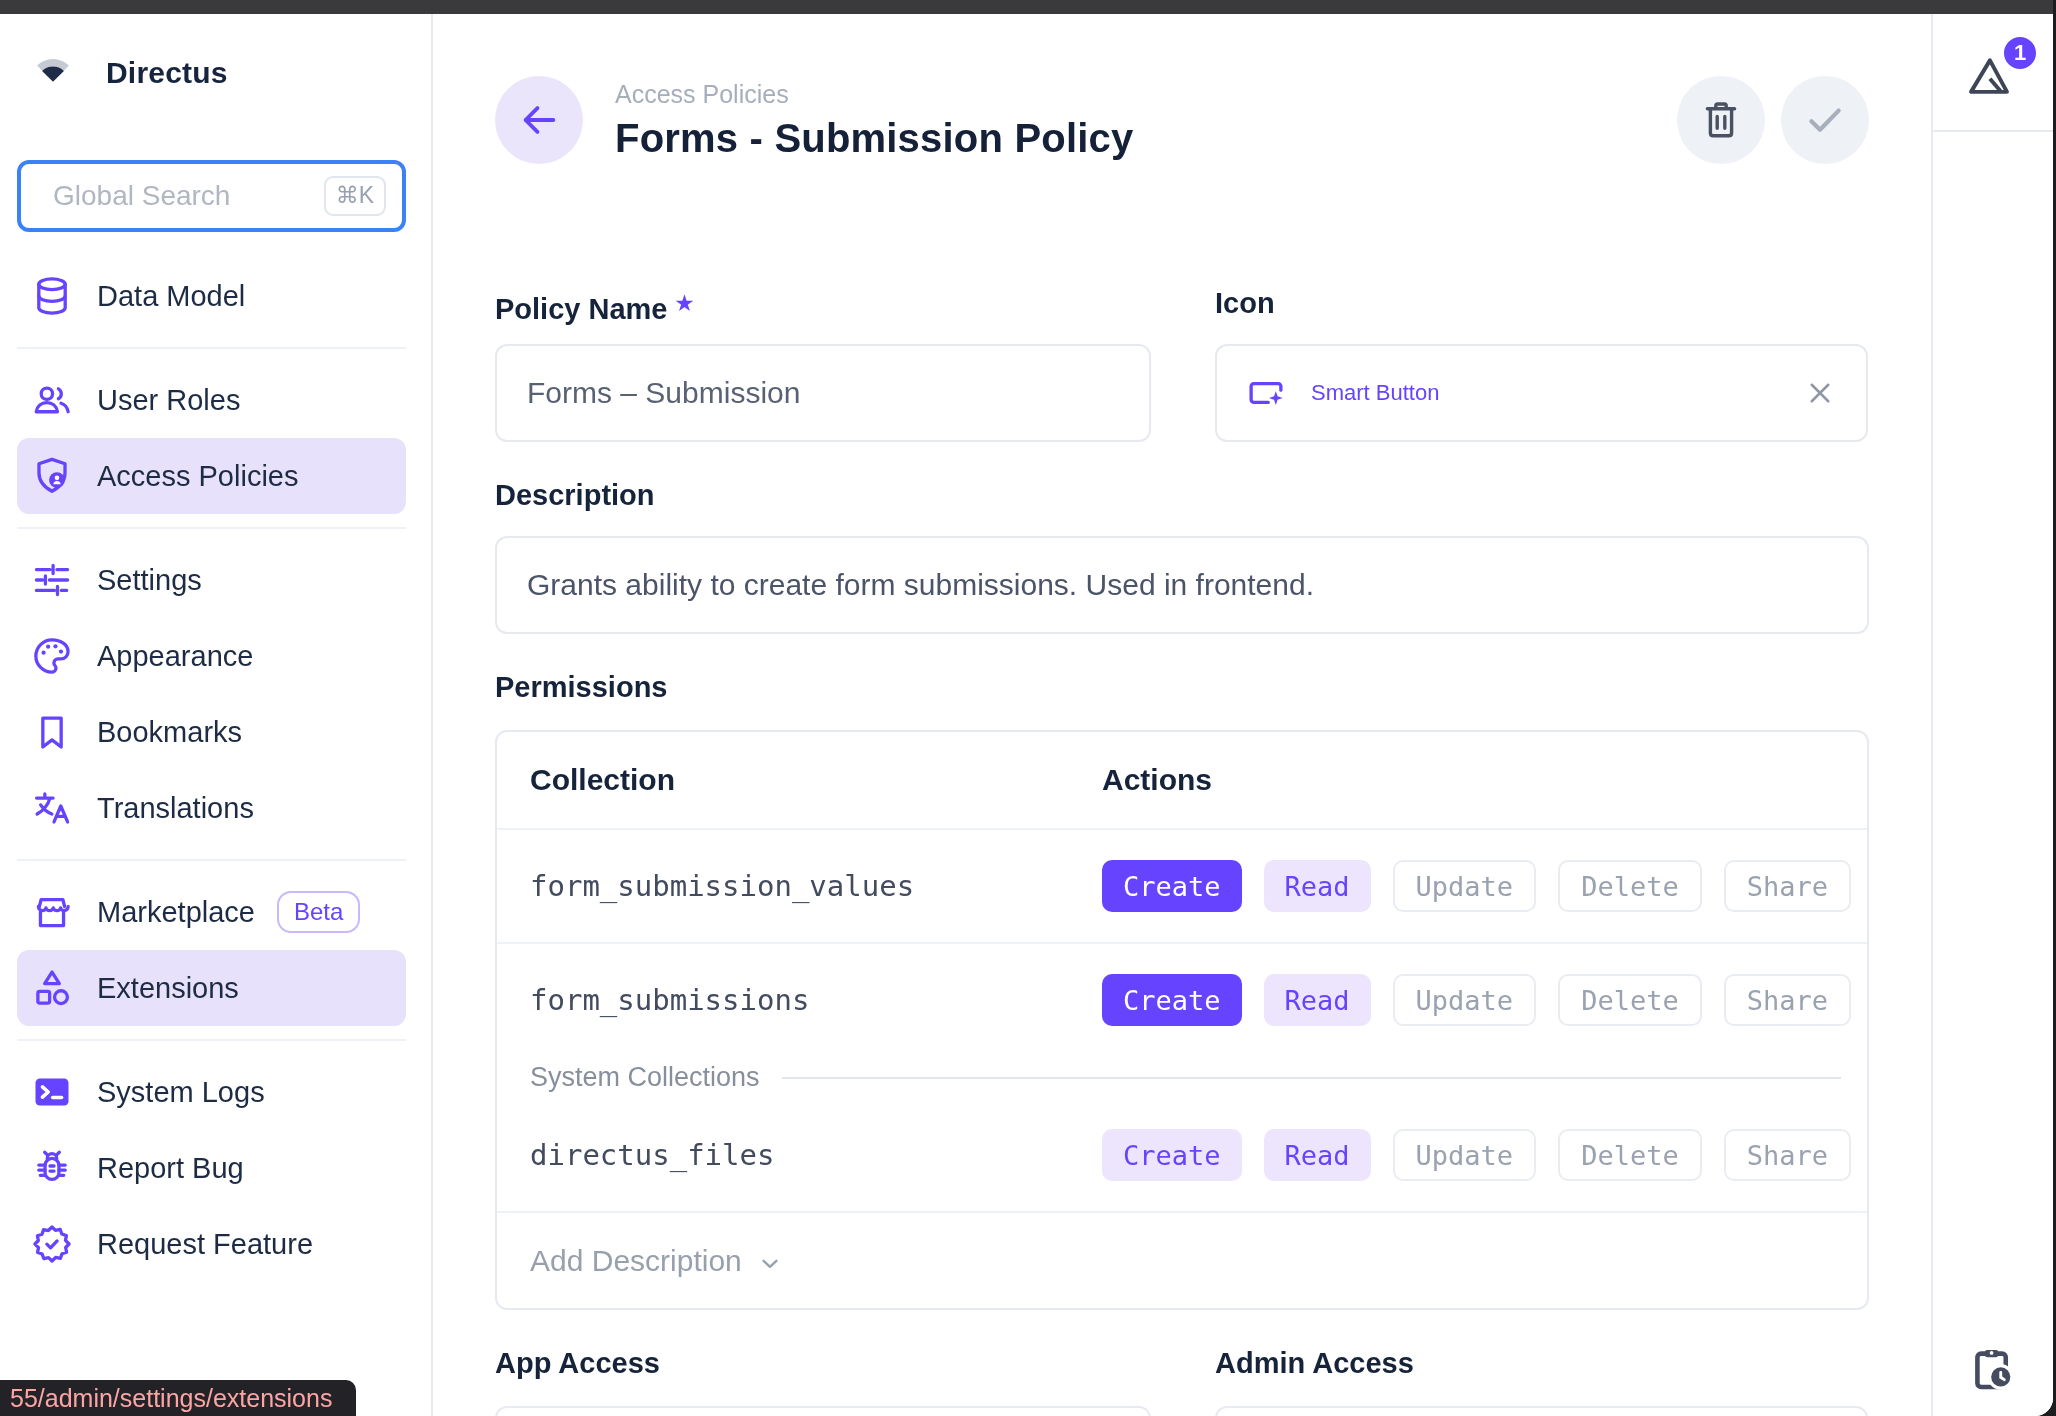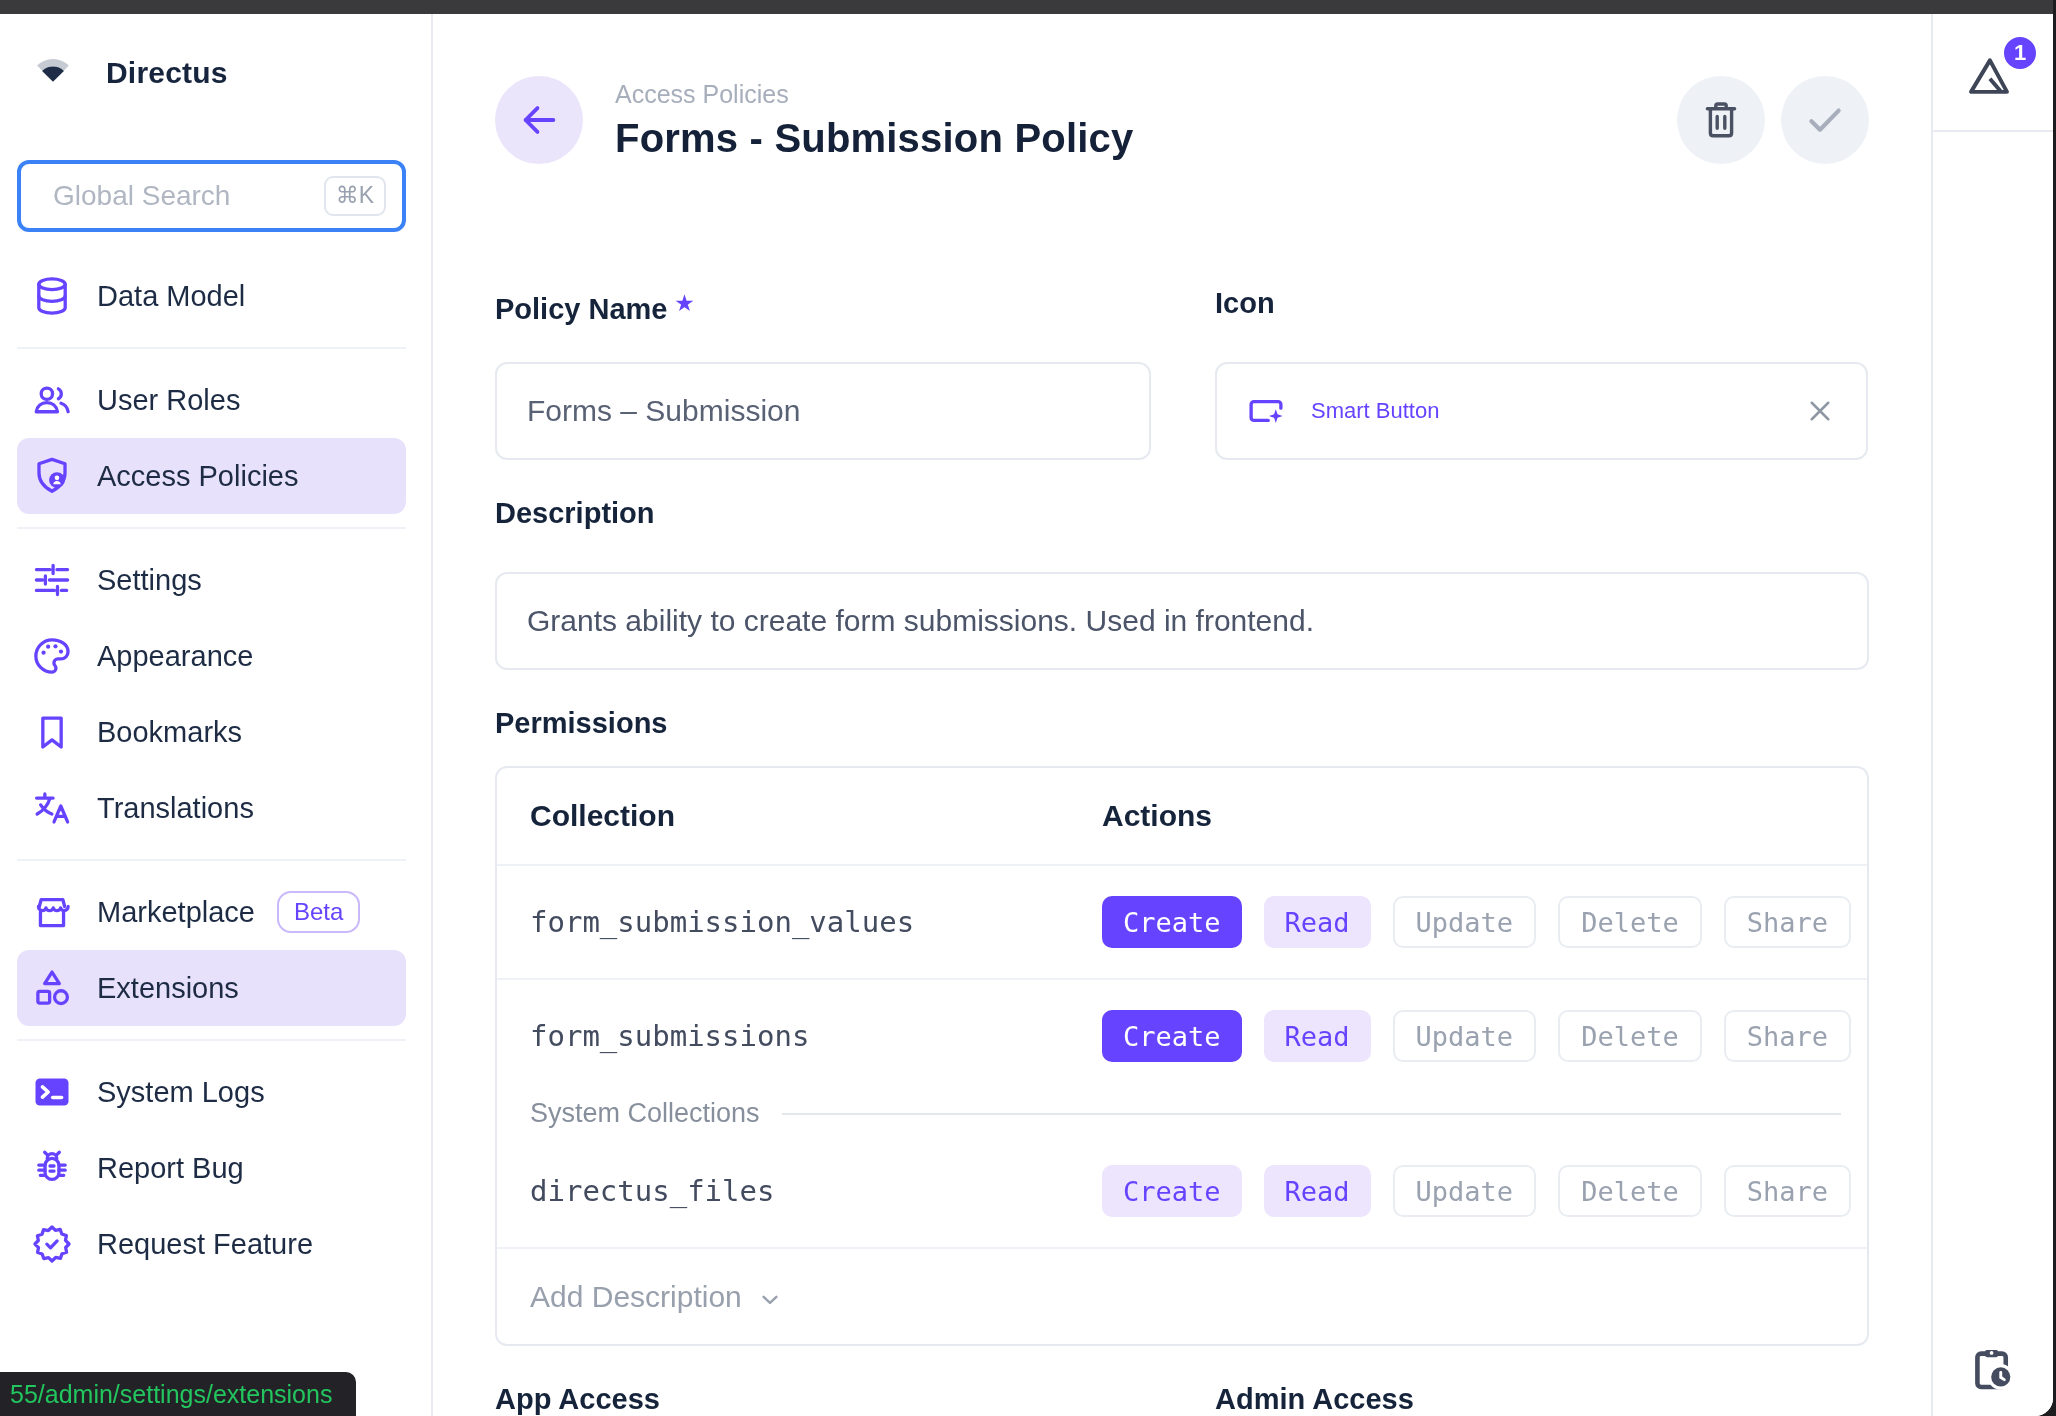--- a/index.html
+++ b/index.html
@@ -29,22 +29,22 @@
   .nav{margin-top:26px;}
   .nav-item{height:76px;margin:0 25px 0 17px;border-radius:12px;display:flex;align-items:center;
             padding-left:13px;cursor:pointer;}
   .nav-item.active{background:#e8e1fc;}
   .nav-icon{width:44px;height:44px;flex:0 0 auto;display:flex;align-items:center;justify-content:center;}
   .nav-icon svg{width:44px;height:44px;}
   .nav-label{margin-left:23px;font-size:29px;font-weight:500;color:#1d2c44;}
   .beta-badge{margin-left:22px;border:2px solid #c9b8fb;color:#6644ff;border-radius:14px;
               font-size:24px;padding:6px 15px;line-height:1.1;}
   .nav-divider{height:2px;background:#eef1f6;margin:13px 25px 13px 17px;}
-  .url-tooltip{position:absolute;left:0;bottom:0;height:44px;width:346px;background:#232327;
-               border-top-right-radius:10px;color:#22c55e;font-size:25px;display:flex;
+  .url-tooltip{position:absolute;left:0;bottom:0;height:36px;width:346px;background:#232327;
+               border-top-right-radius:10px;color:#fca5a5;font-size:25px;display:flex;
                align-items:center;padding-left:10px;z-index:40;}
 
   
   .main{position:absolute;left:433px;right:122px;top:14px;bottom:0;background:#fff;
         padding:0 62px;box-sizing:border-box;}
   .page-header{margin-top:62px;display:flex;align-items:center;}
   .circle-btn{width:88px;height:88px;border-radius:50%;display:flex;align-items:center;
               justify-content:center;cursor:pointer;flex:0 0 auto;}
   .back-btn{background:#ebe5fb;}
   .back-btn svg{width:46px;height:46px;}
@@ -52,21 +52,21 @@
   .breadcrumb{font-size:25px;font-weight:500;color:#a6adbb;margin-bottom:7px;}
   .page-title{font-size:40px;font-weight:700;color:#142138;letter-spacing:.2px;}
   .header-actions{margin-left:auto;display:flex;gap:16px;}
   .gray-btn{background:#eef1f6;}
   .gray-btn svg{width:48px;height:48px;}
 
   .form{margin-top:122px;}
   .form-row{display:grid;grid-template-columns:656px 653px;column-gap:64px;}
   .field-label{font-size:29px;font-weight:700;color:#16243b;height:34px;line-height:34px;}
   .req-star{color:#6644ff;font-size:20px;vertical-align:9px;margin-left:8px;}
-  .input-box{margin-top:42px;height:94px;border:2px solid #e6eaf0;border-radius:12px;
+  .input-box{margin-top:24px;height:94px;border:2px solid #e6eaf0;border-radius:12px;
              display:flex;align-items:center;padding:0 28px;box-sizing:content-box;background:#fff;}
   .input-box input{border:none;outline:none;flex:1;font-size:30px;color:#596275;background:transparent;
                    font-family:"Liberation Sans",sans-serif;min-width:0;}
   .icon-value{display:flex;align-items:center;gap:24px;flex:1;}
   .icon-value svg{width:42px;height:42px;}
   .icon-value-label{font-size:22px;color:#6644ff;}
   .x-btn{width:36px;height:36px;cursor:pointer;flex:0 0 auto;}
   .x-btn svg{width:36px;height:36px;}
   .section{margin-top:36px;}
   .desc-input input{color:#4b5468;}

